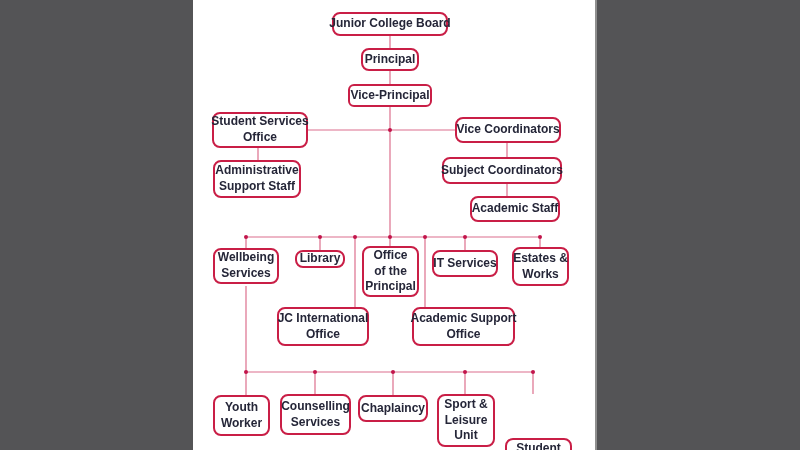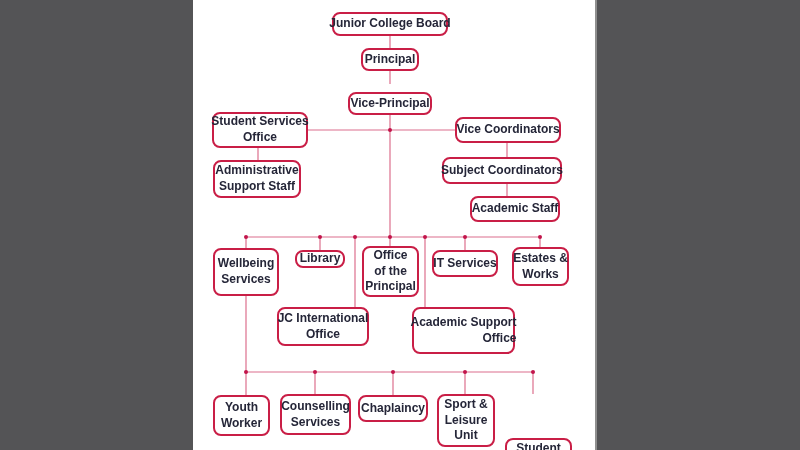--- a/index.html
+++ b/index.html
@@ -76,40 +76,40 @@
       <circle cx="246" cy="372" r="2" fill="#c2154b"></circle>
       <circle cx="315" cy="372" r="2" fill="#c2154b"></circle>
       <circle cx="393" cy="372" r="2" fill="#c2154b"></circle>
       <circle cx="465" cy="372" r="2" fill="#c2154b"></circle>
       <circle cx="533" cy="372" r="2" fill="#c2154b"></circle>
     </svg>
 
   <div class="nodes-layer">
       <div class="node" style="left: 332px; top: 12px; width: 116px; height: 24px;"><span>Junior College Board</span></div>
       <div class="node" style="left: 361px; top: 48px; width: 58px; height: 23px;"><span>Principal</span></div>
-      <div class="node" style="left: 348px; top: 92px; width: 84px; height: 23px;"><span>Vice-Principal</span></div>
+      <div class="node" style="left: 348px; top: 84px; width: 84px; height: 23px; border-radius: 6px;"><span>Vice-Principal</span></div>
       <div class="node" style="left: 212px; top: 112px; width: 96px; height: 36px;"><span>Student Services
 Office</span></div>
       <div class="node" style="left: 213px; top: 160px; width: 88px; height: 38px;"><span>Administrative
 Support Staff</span></div>
       <div class="node" style="left: 455px; top: 117px; width: 106px; height: 26px;"><span>Vice Coordinators</span></div>
       <div class="node" style="left: 470px; top: 196px; width: 90px; height: 26px;"><span>Academic Staff</span></div>
       <div class="node" style="left: 442px; top: 157px; width: 120px; height: 27px;"><span>Subject Coordinators</span></div>
-      <div class="node" style="left: 213px; top: 248px; width: 66px; height: 48px;"><span>Wellbeing
+      <div class="node" style="left: 213px; top: 248px; width: 66px; height: 36px;"><span>Wellbeing
 Services</span></div>
       <div class="node" style="left: 295px; top: 250px; width: 50px; height: 18px;"><span>Library</span></div>
       <div class="node" style="left: 362px; top: 246px; width: 57px; height: 51px;"><span>Office
 of the
 Principal</span></div>
       <div class="node" style="left: 432px; top: 250px; width: 66px; height: 27px;"><span>IT Services</span></div>
       <div class="node" style="left: 512px; top: 247px; width: 57px; height: 39px;"><span>Estates &amp;
 Works</span></div>
       <div class="node" style="left: 277px; top: 307px; width: 92px; height: 39px;"><span>JC International
 Office</span></div>
-      <div class="node" style="left: 412px; top: 307px; width: 103px; height: 47px; text-align: right;"><span>Academic Support
+      <div class="node" style="left: 412px; top: 307px; width: 103px; height: 39px;"><span>Academic Support
 Office</span></div>
       <div class="node" style="left: 213px; top: 395px; width: 57px; height: 41px; align-items: center;"><span>Youth
 Worker</span></div>
       <div class="node" style="left: 280px; top: 394px; width: 71px; height: 41px;"><span>Counselling
 Services</span></div>
       <div class="node" style="left: 437px; top: 394px; width: 58px; height: 53px;"><span>Sport &amp;
 Leisure
 Unit</span></div>
       <div class="node" style="left: 358px; top: 395px; width: 70px; height: 27px;"><span>Chaplaincy</span></div>
       <div class="node" style="left: 505px; top: 394px; width: 67px; height: 53px; margin-top: 44px;"><span>Student

